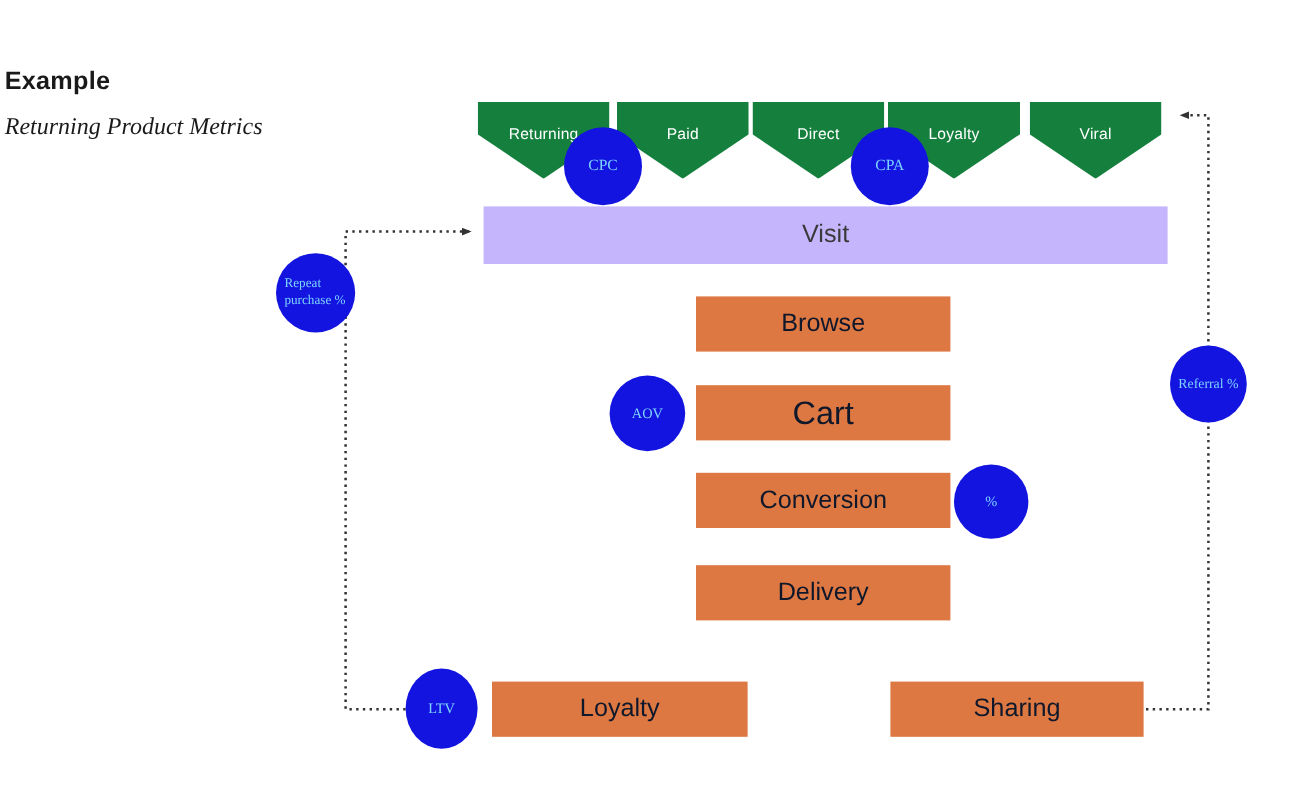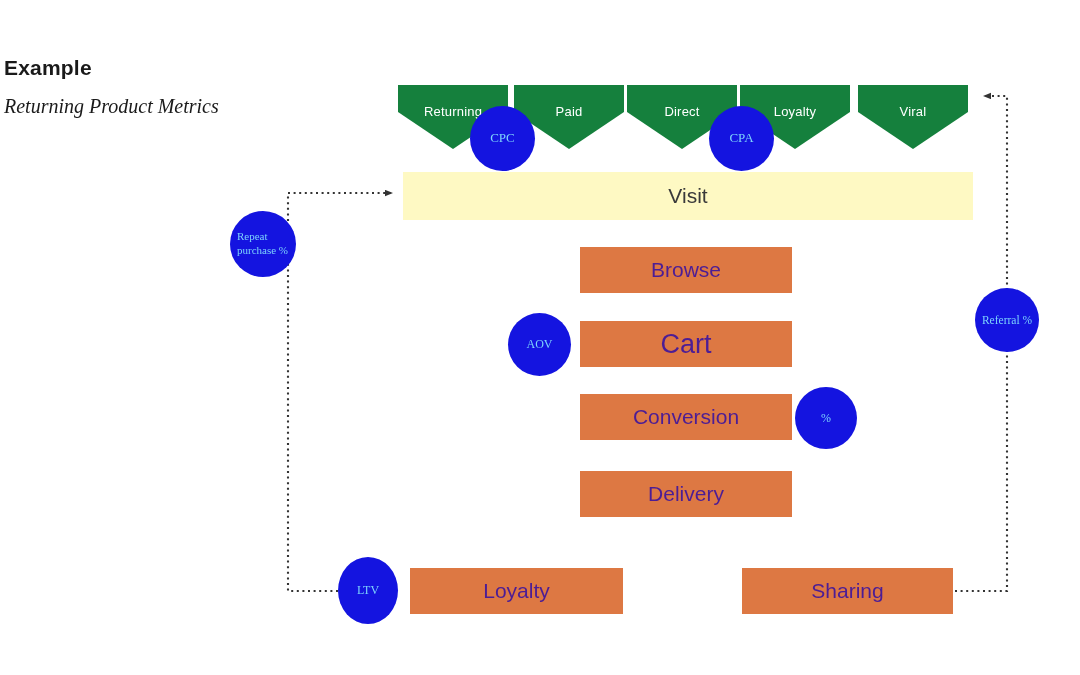--- a/index.html
+++ b/index.html
@@ -77,25 +77,25 @@
     font-family: "Liberation Sans", sans-serif;
     letter-spacing: 0.2px;
   }
 
   
   .stage-box {
     position: absolute;
     display: flex;
     align-items: center;
     justify-content: center;
-    color: #4c1d95;
+    color: #0f172a;
     font-family: "Liberation Sans", sans-serif;
   }
   .stage-box.yellow {
-    background: #fef9c3;
+    background: #c4b5fd;
     color: #3a3a3a;
   }
   .stage-box.orange {
     background: #dd7843;
   }
 
   
   .bubble {
     position: absolute;
     background: #1414e0;

